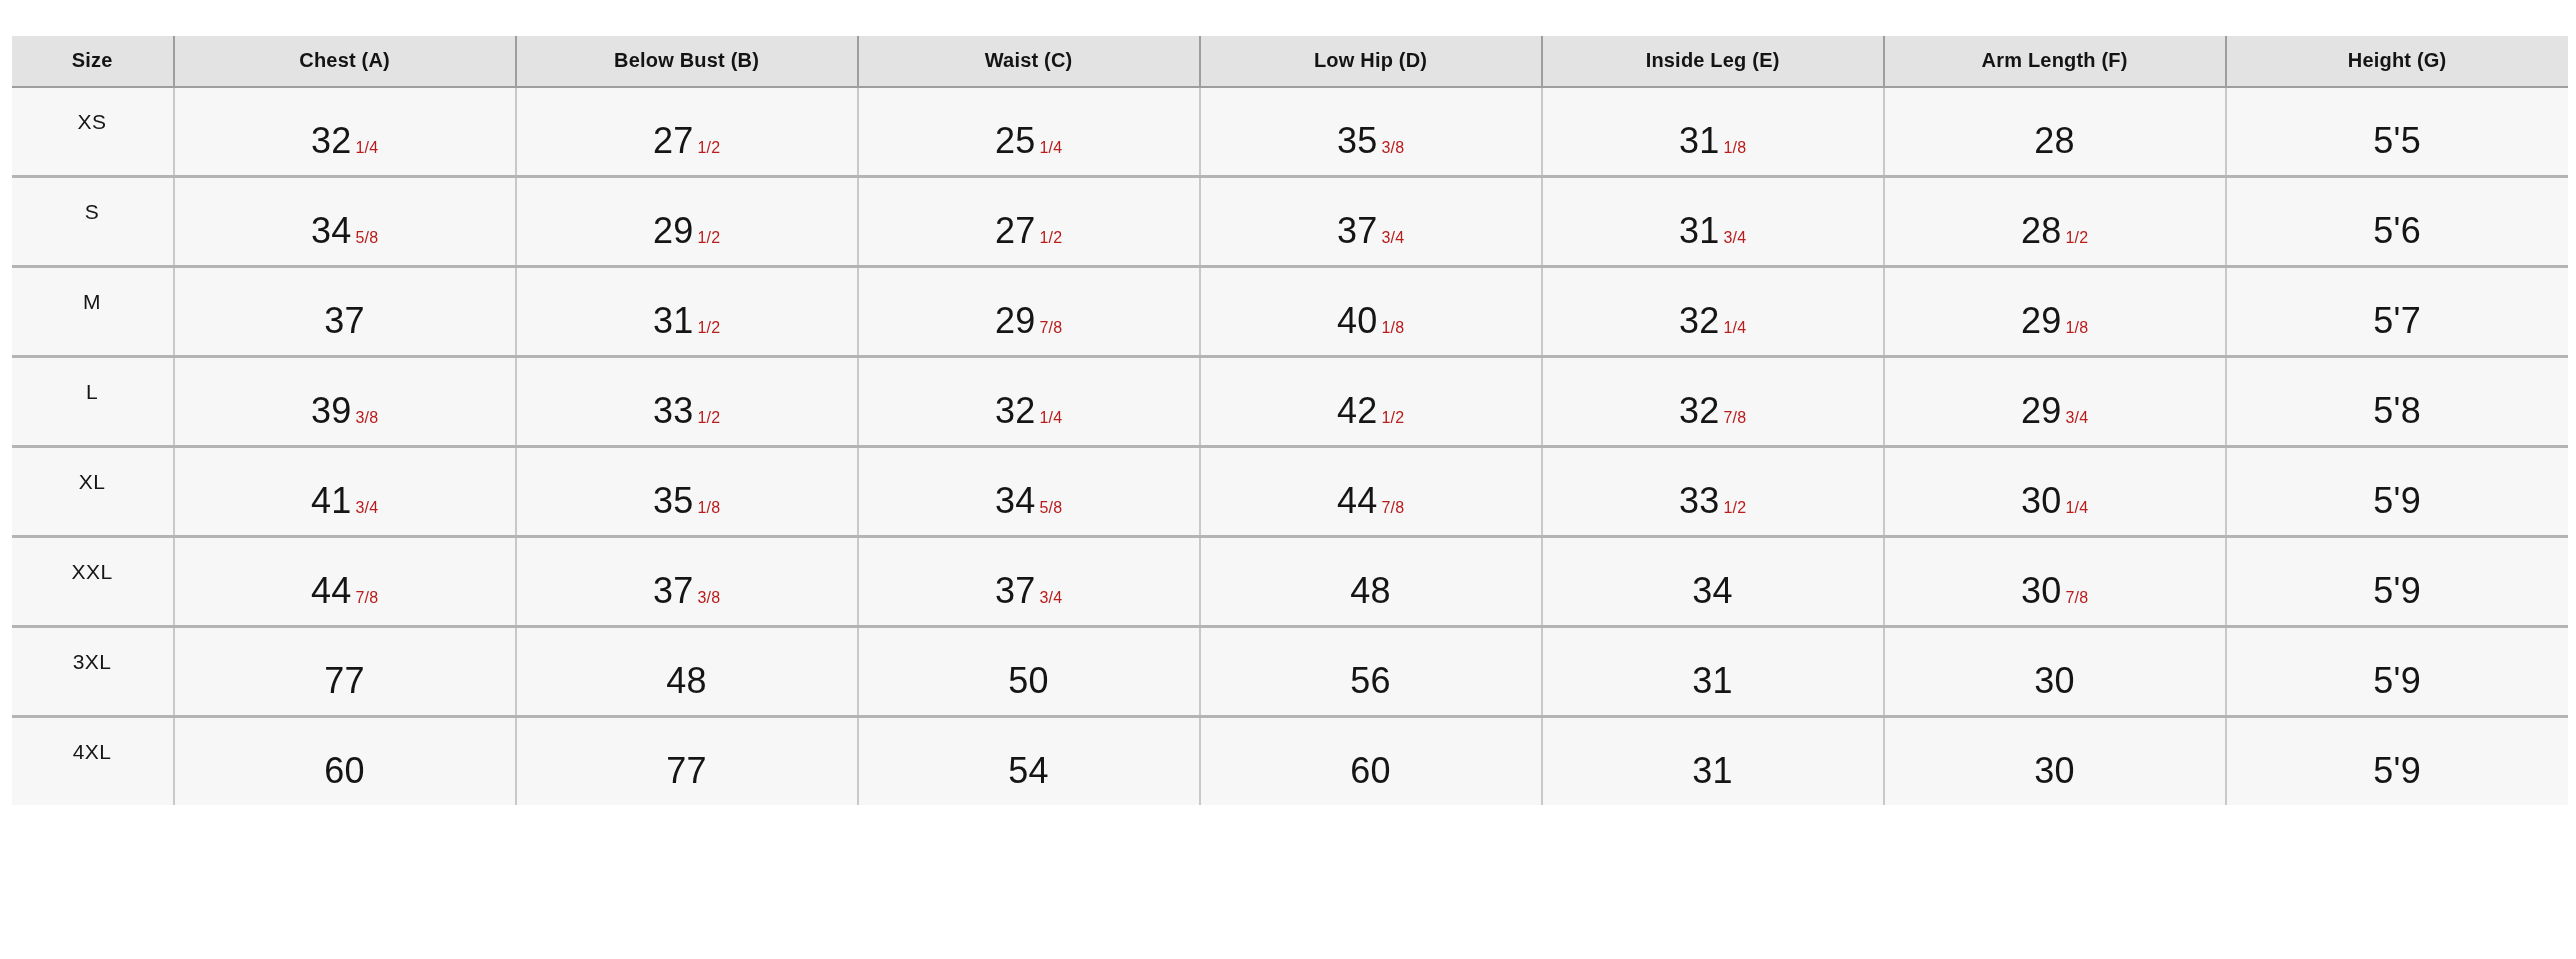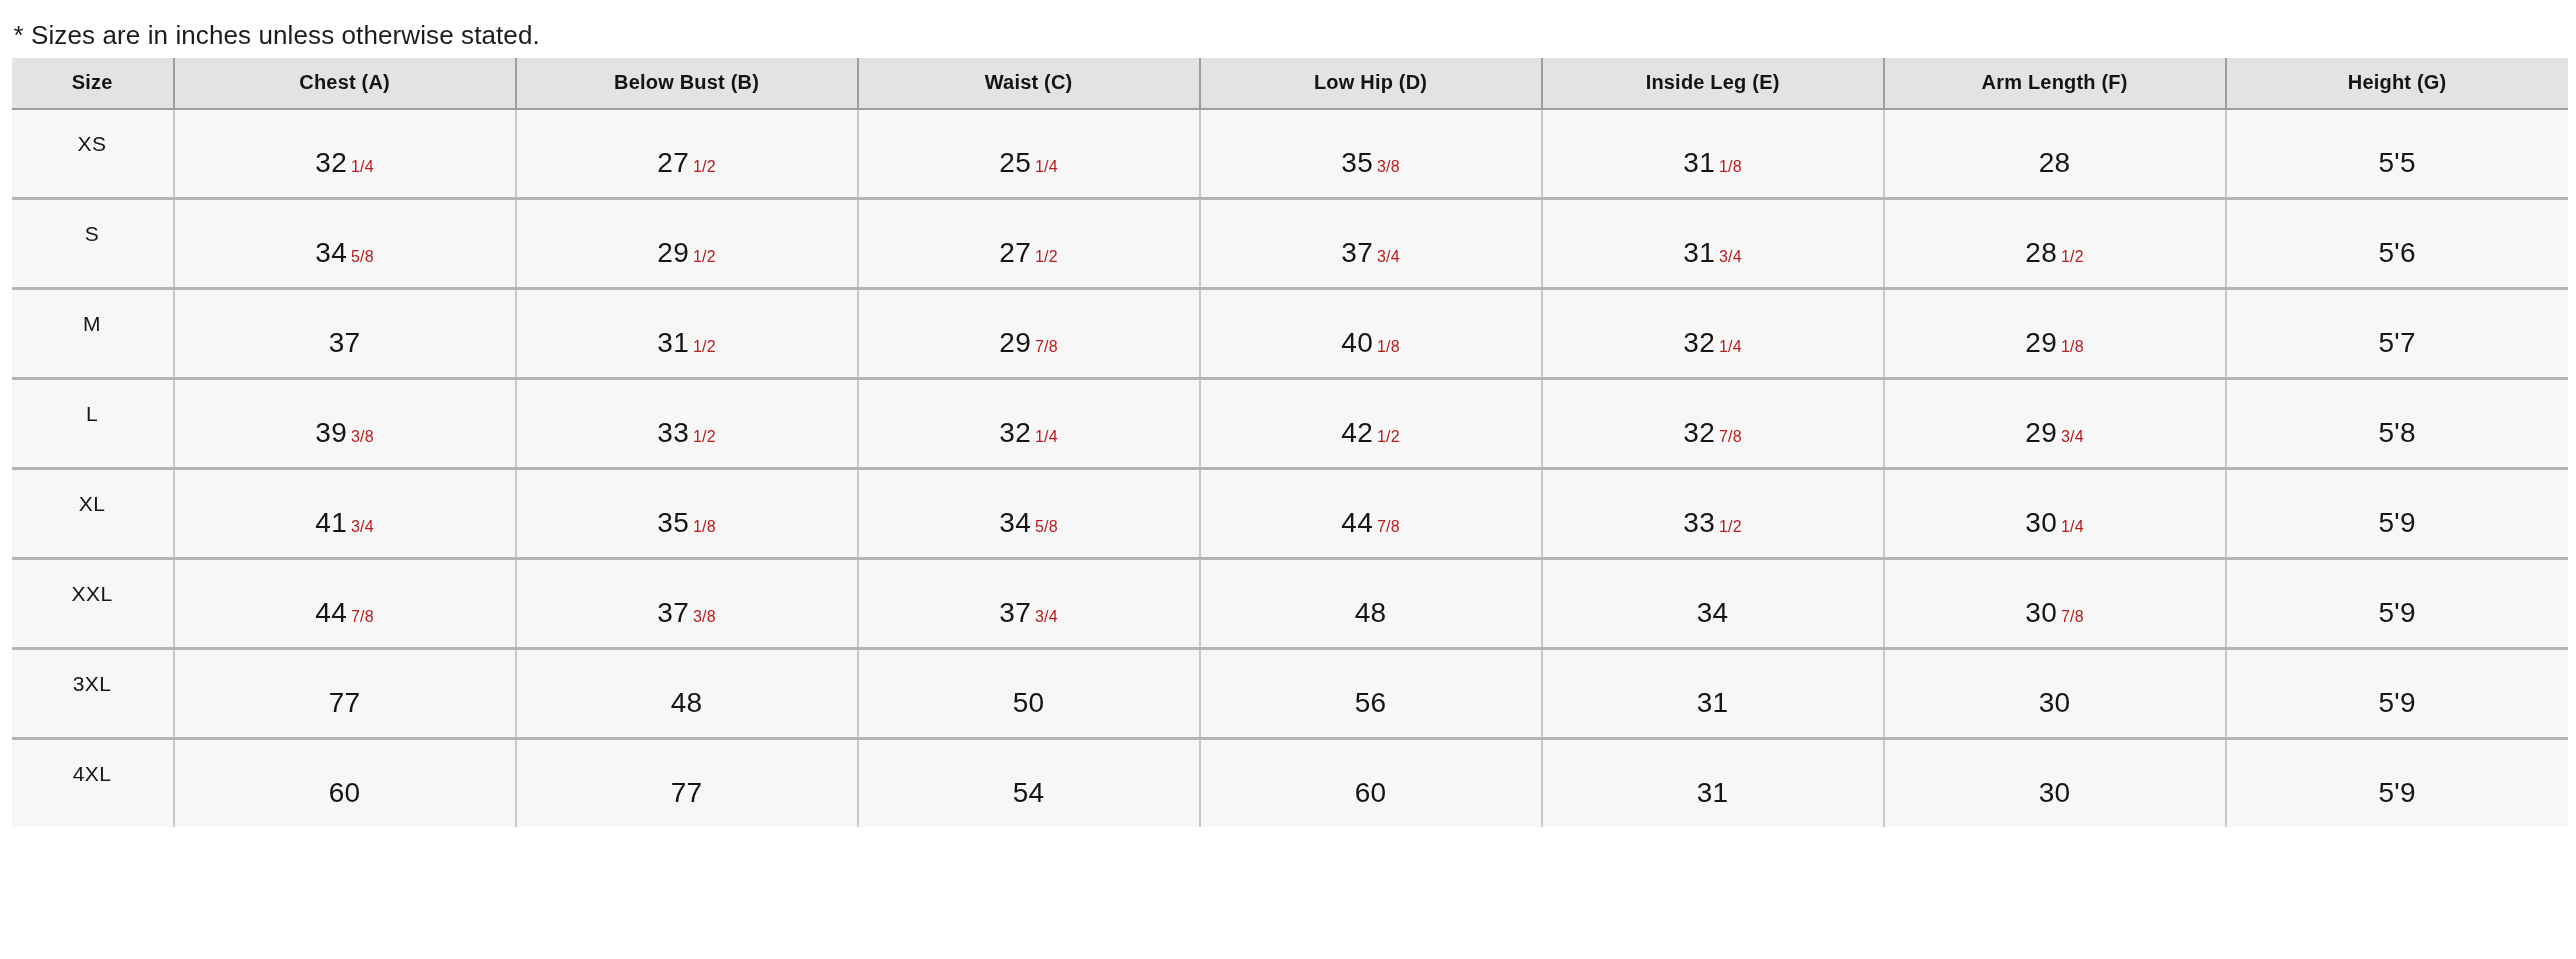--- a/index.html
+++ b/index.html
@@ -43,21 +43,21 @@
     line-height: 1.1;
     color: #1c1c1c;
     margin: 0;
     padding-top: 15.4px;
     padding-left: 1.9px;
     letter-spacing: 0.1px;
   }
 
   
   .table-wrap {
-    margin-top: 8px;
+    margin-top: 30px;
     width: 2553px;
   }
   table.size-table {
     border-collapse: collapse;
     table-layout: fixed;
     width: 2553px;
   }
 
   table.size-table col.c-size        { width: 162px; }
   table.size-table col.c-data        { width: 342px; }
@@ -111,21 +111,21 @@
 
   
   .val {
     display: inline-block;
     position: relative;
     top: 9.7px;
     white-space: nowrap;
     line-height: 1;
   }
   .val .whole {
-    font-size: 28px;
+    font-size: 36px;
     font-weight: 400;
     color: #151515;
     letter-spacing: 0.3px;
   }
   .val .frac {
     font-size: 16px;
     font-weight: 400;
     color: #b91c1c;
     margin-left: 3.9px;
     letter-spacing: 0.2px;
@@ -133,21 +133,20 @@
   .val .frac:empty {
     margin-left: 0;
   }
 </style>
 </head>
 <body>
 
 <div class="page">
 
   <div class="heading-block">
-    <p class="page-note">* Sizes are in inches unless otherwise stated.</p>
   </div>
 
   <div class="table-wrap">
     <table class="size-table">
       <colgroup>
         <col class="c-size">
         <col class="c-data">
         <col class="c-data">
         <col class="c-data">
         <col class="c-data">

